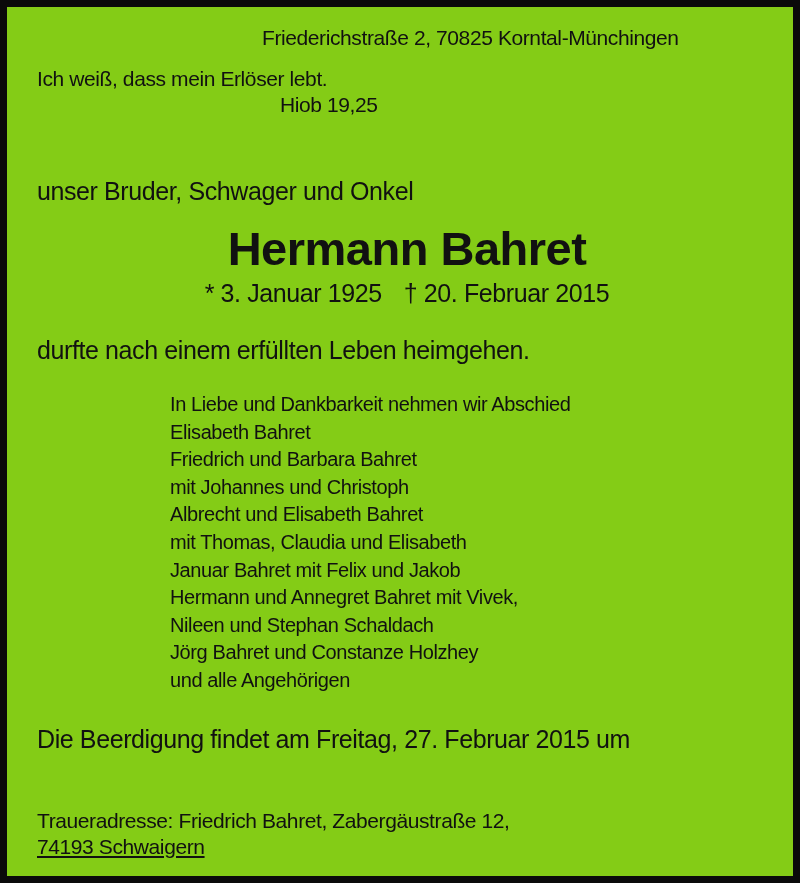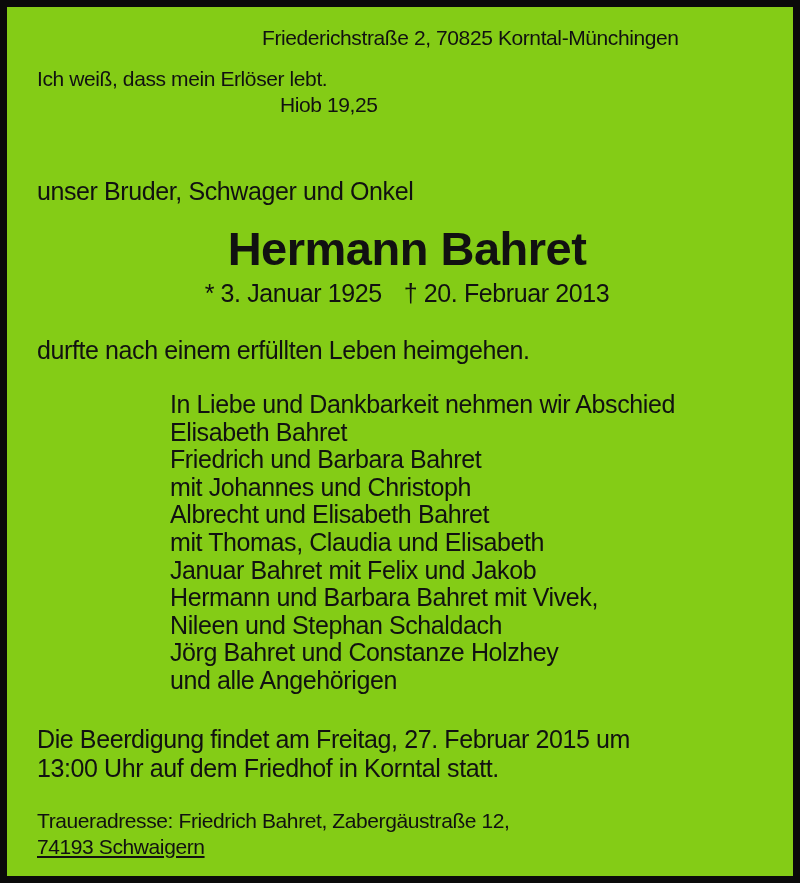--- a/index.html
+++ b/index.html
@@ -47,21 +47,21 @@
     .deceased-name { left: 0; width: 800px; text-align: center; top: 217px; }
     .dates { left: 0; width: 800px; text-align: center; top: 272px; }
     .dates .gap { display: inline-block; width: 22px; }
     .departed { left: 30px; top: 329px; }
     .mourners {
       position: absolute;
       left: 163px;
       top: 384px;
     }
     .mourners .m {
-      font-size: 25px;
+      font-size: 20px;
       line-height: 27.6px;
       white-space: nowrap;
       letter-spacing: -0.4px;
       display: block;
     }
     .funeral-1 { left: 30px; top: 718px; }
     .funeral-2 { left: 30px; top: 747px; }
     .traueradresse-1 { left: 30px; top: 802px; }
     .traueradresse-2 { left: 30px; top: 828px; text-decoration: underline; }
   </style>
@@ -73,38 +73,37 @@
   <div class="line sz20 address-top">Friederichstraße 2, 70825 Korntal-Münchingen</div>
 
   <div class="line sz20 quote-line">Ich weiß, dass mein Erlöser lebt.</div>
   <div class="line sz20 quote-ref">Hiob 19,25</div>
 
   <div class="line sz24 intro-2">unser Bruder, Schwager und Onkel</div>
 
   <div class="line name deceased-name">Hermann Bahret</div>
 
   <div class="line sz24 dates">
-    <span>* 3. Januar 1925</span><span class="gap"></span><span>† 20. Februar 2013</span>
+    <span>* 3. Januar 1925</span><span class="gap"></span><span>† 20. Februar 2015</span>
   </div>
 
   <div class="line sz24 departed">durfte nach einem erfüllten Leben heimgehen.</div>
 
   <div class="mourners">
     <span class="m">In Liebe und Dankbarkeit nehmen wir Abschied</span>
     <span class="m">Elisabeth Bahret</span>
     <span class="m">Friedrich und Barbara Bahret</span>
     <span class="m">mit Johannes und Christoph</span>
     <span class="m">Albrecht und Elisabeth Bahret</span>
     <span class="m">mit Thomas, Claudia und Elisabeth</span>
     <span class="m">Januar Bahret mit Felix und Jakob</span>
-    <span class="m">Hermann und Barbara Bahret mit Vivek,</span>
+    <span class="m">Hermann und Annegret Bahret mit Vivek,</span>
     <span class="m">Nileen und Stephan Schaldach</span>
     <span class="m">Jörg Bahret und Constanze Holzhey</span>
     <span class="m">und alle Angehörigen</span>
   </div>
 
   <div class="line sz24 funeral-1">Die Beerdigung findet am Freitag, 27. Februar 2015 um</div>
-  <div class="line sz24 funeral-2">13:00 Uhr auf dem Friedhof in Korntal statt.</div>
 
   <div class="line sz20 traueradresse-1">Traueradresse: Friedrich Bahret, Zabergäustraße 12,</div>
   <div class="line sz20 traueradresse-2">74193 Schwaigern</div>
 
 </div>
 
 </body></html>

